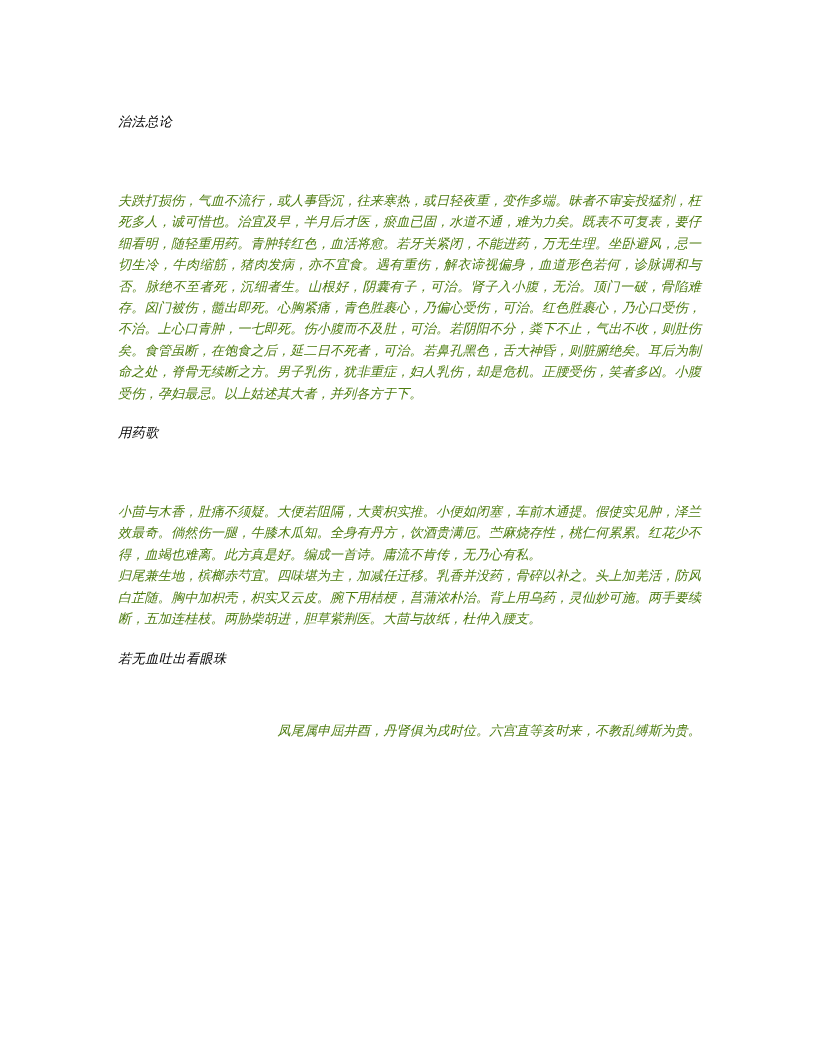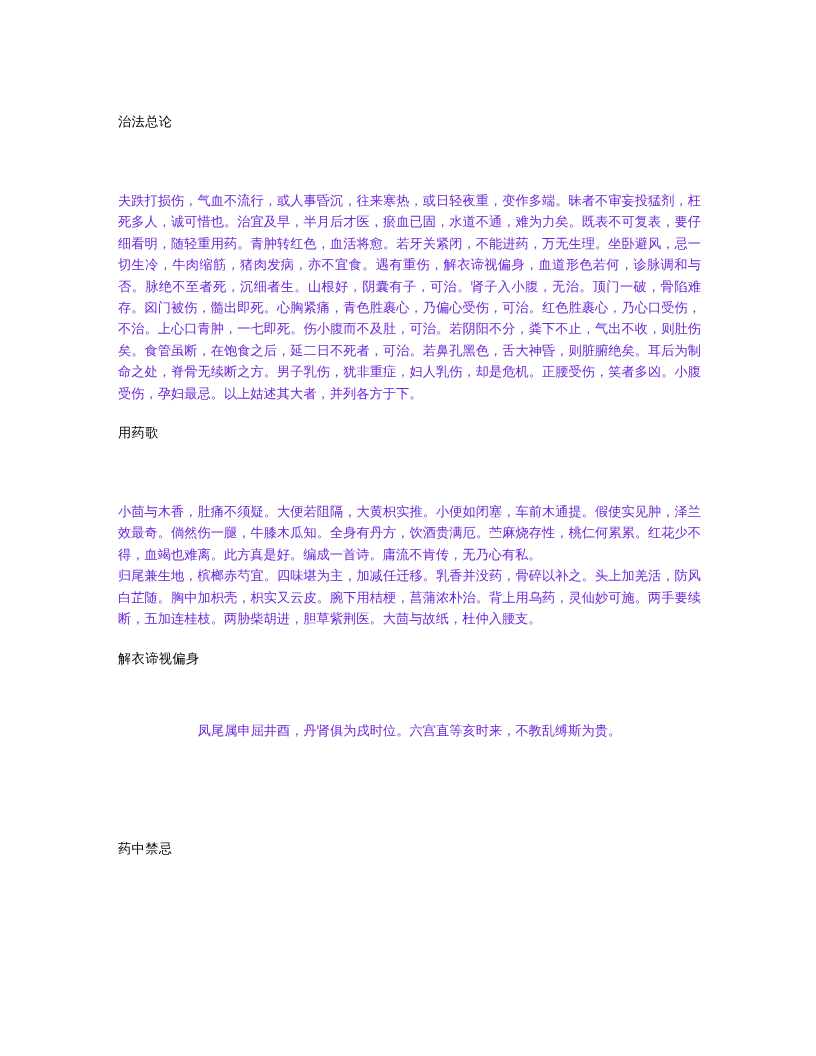--- a/index.html
+++ b/index.html
@@ -10,47 +10,48 @@
   body {
     font-family: "DejaVu Serif", "Liberation Serif", serif;
   }
   .page {
     position: relative;
     width: 816px;
     height: 1056px;
     background: #ffffff;
     overflow: hidden;
     box-sizing: border-box;
+    font-style: italic;
   }
   .content {
     position: absolute;
     left: 118px;
     top: 113px;
     width: 583px;
   }
   .heading {
     font-size: 13.2px;
     line-height: 18px;
     color: #000000;
     margin: 0;
     font-weight: normal;
     letter-spacing: 0.4px;
   }
   .para {
     font-size: 13.2px;
     line-height: 21.4px;
-    color: #6d28d9;
+    color: #4d7c0f;
     margin: 0;
     text-align: justify;
     text-justify: inter-character;
     word-break: break-all;
     letter-spacing: 0.05px;
   }
   .para.nojust {
-    text-align: center;
+    text-align: right;
   }
   
   .gap-heading-to-body { height: 59px; }
   .gap-body-to-heading { height: 20px; }
   .gap-heading2-to-body { height: 52px; }
 </style>
 </head>
 <body>
 
 <div class="page">
@@ -60,24 +61,23 @@
     <div class="gap-heading-to-body"></div>
     <div class="para">夫跌打损伤，气血不流行，或人事昏沉，往来寒热，或日轻夜重，变作多端。昧者不审妄投猛剂，枉死多人，诚可惜也。治宜及早，半月后才医，瘀血已固，水道不通，难为力矣。既表不可复表，要仔细看明，随轻重用药。青肿转红色，血活将愈。若牙关紧闭，不能进药，万无生理。坐卧避风，忌一切生冷，牛肉缩筋，猪肉发病，亦不宜食。遇有重伤，解衣谛视偏身，血道形色若何，诊脉调和与否。脉绝不至者死，沉细者生。山根好，阴囊有子，可治。肾子入小腹，无治。顶门一破，骨陷难存。囟门被伤，髓出即死。心胸紧痛，青色胜裹心，乃偏心受伤，可治。红色胜裹心，乃心口受伤，不治。上心口青肿，一七即死。伤小腹而不及肚，可治。若阴阳不分，粪下不止，气出不收，则肚伤矣。食管虽断，在饱食之后，延二日不死者，可治。若鼻孔黑色，舌大神昏，则脏腑绝矣。耳后为制命之处，脊骨无续断之方。男子乳伤，犹非重症，妇人乳伤，却是危机。正腰受伤，笑者多凶。小腹受伤，孕妇最忌。以上姑述其大者，并列各方于下。</div>
 
     <div class="gap-body-to-heading"></div>
     <div class="heading">用药歌</div>
     <div class="gap-heading-to-body"></div>
     <div class="para">小茴与木香，肚痛不须疑。大便若阻隔，大黄枳实推。小便如闭塞，车前木通提。假使实见肿，泽兰效最奇。倘然伤一腿，牛膝木瓜知。全身有丹方，饮酒贵满厄。苎麻烧存性，桃仁何累累。红花少不得，血竭也难离。此方真是好。编成一首诗。庸流不肯传，无乃心有私。</div>
     <div class="para">归尾兼生地，槟榔赤芍宜。四味堪为主，加减任迁移。乳香并没药，骨碎以补之。头上加羌活，防风白芷随。胸中加枳壳，枳实又云皮。腕下用桔梗，菖蒲浓朴治。背上用乌药，灵仙妙可施。两手要续断，五加连桂枝。两胁柴胡进，胆草紫荆医。大茴与故纸，杜仲入腰支。</div>
 
     <div class="gap-body-to-heading"></div>
-    <div class="heading">解衣谛视偏身</div>
+    <div class="heading">若无血吐出看眼珠</div>
     <div class="gap-heading2-to-body"></div>
     <div class="para nojust">凤尾属申屈井酉，丹肾俱为戌时位。六宫直等亥时来，不教乱缚斯为贵。</div>
 
     <div class="gap-body-to-heading"></div>
     <div class="gap-heading-to-body"></div>
 
     <div class="gap-body-to-heading"></div>
-    <div class="heading">药中禁忌</div>
 
   </div>
 </div>
 
 </body></html>

